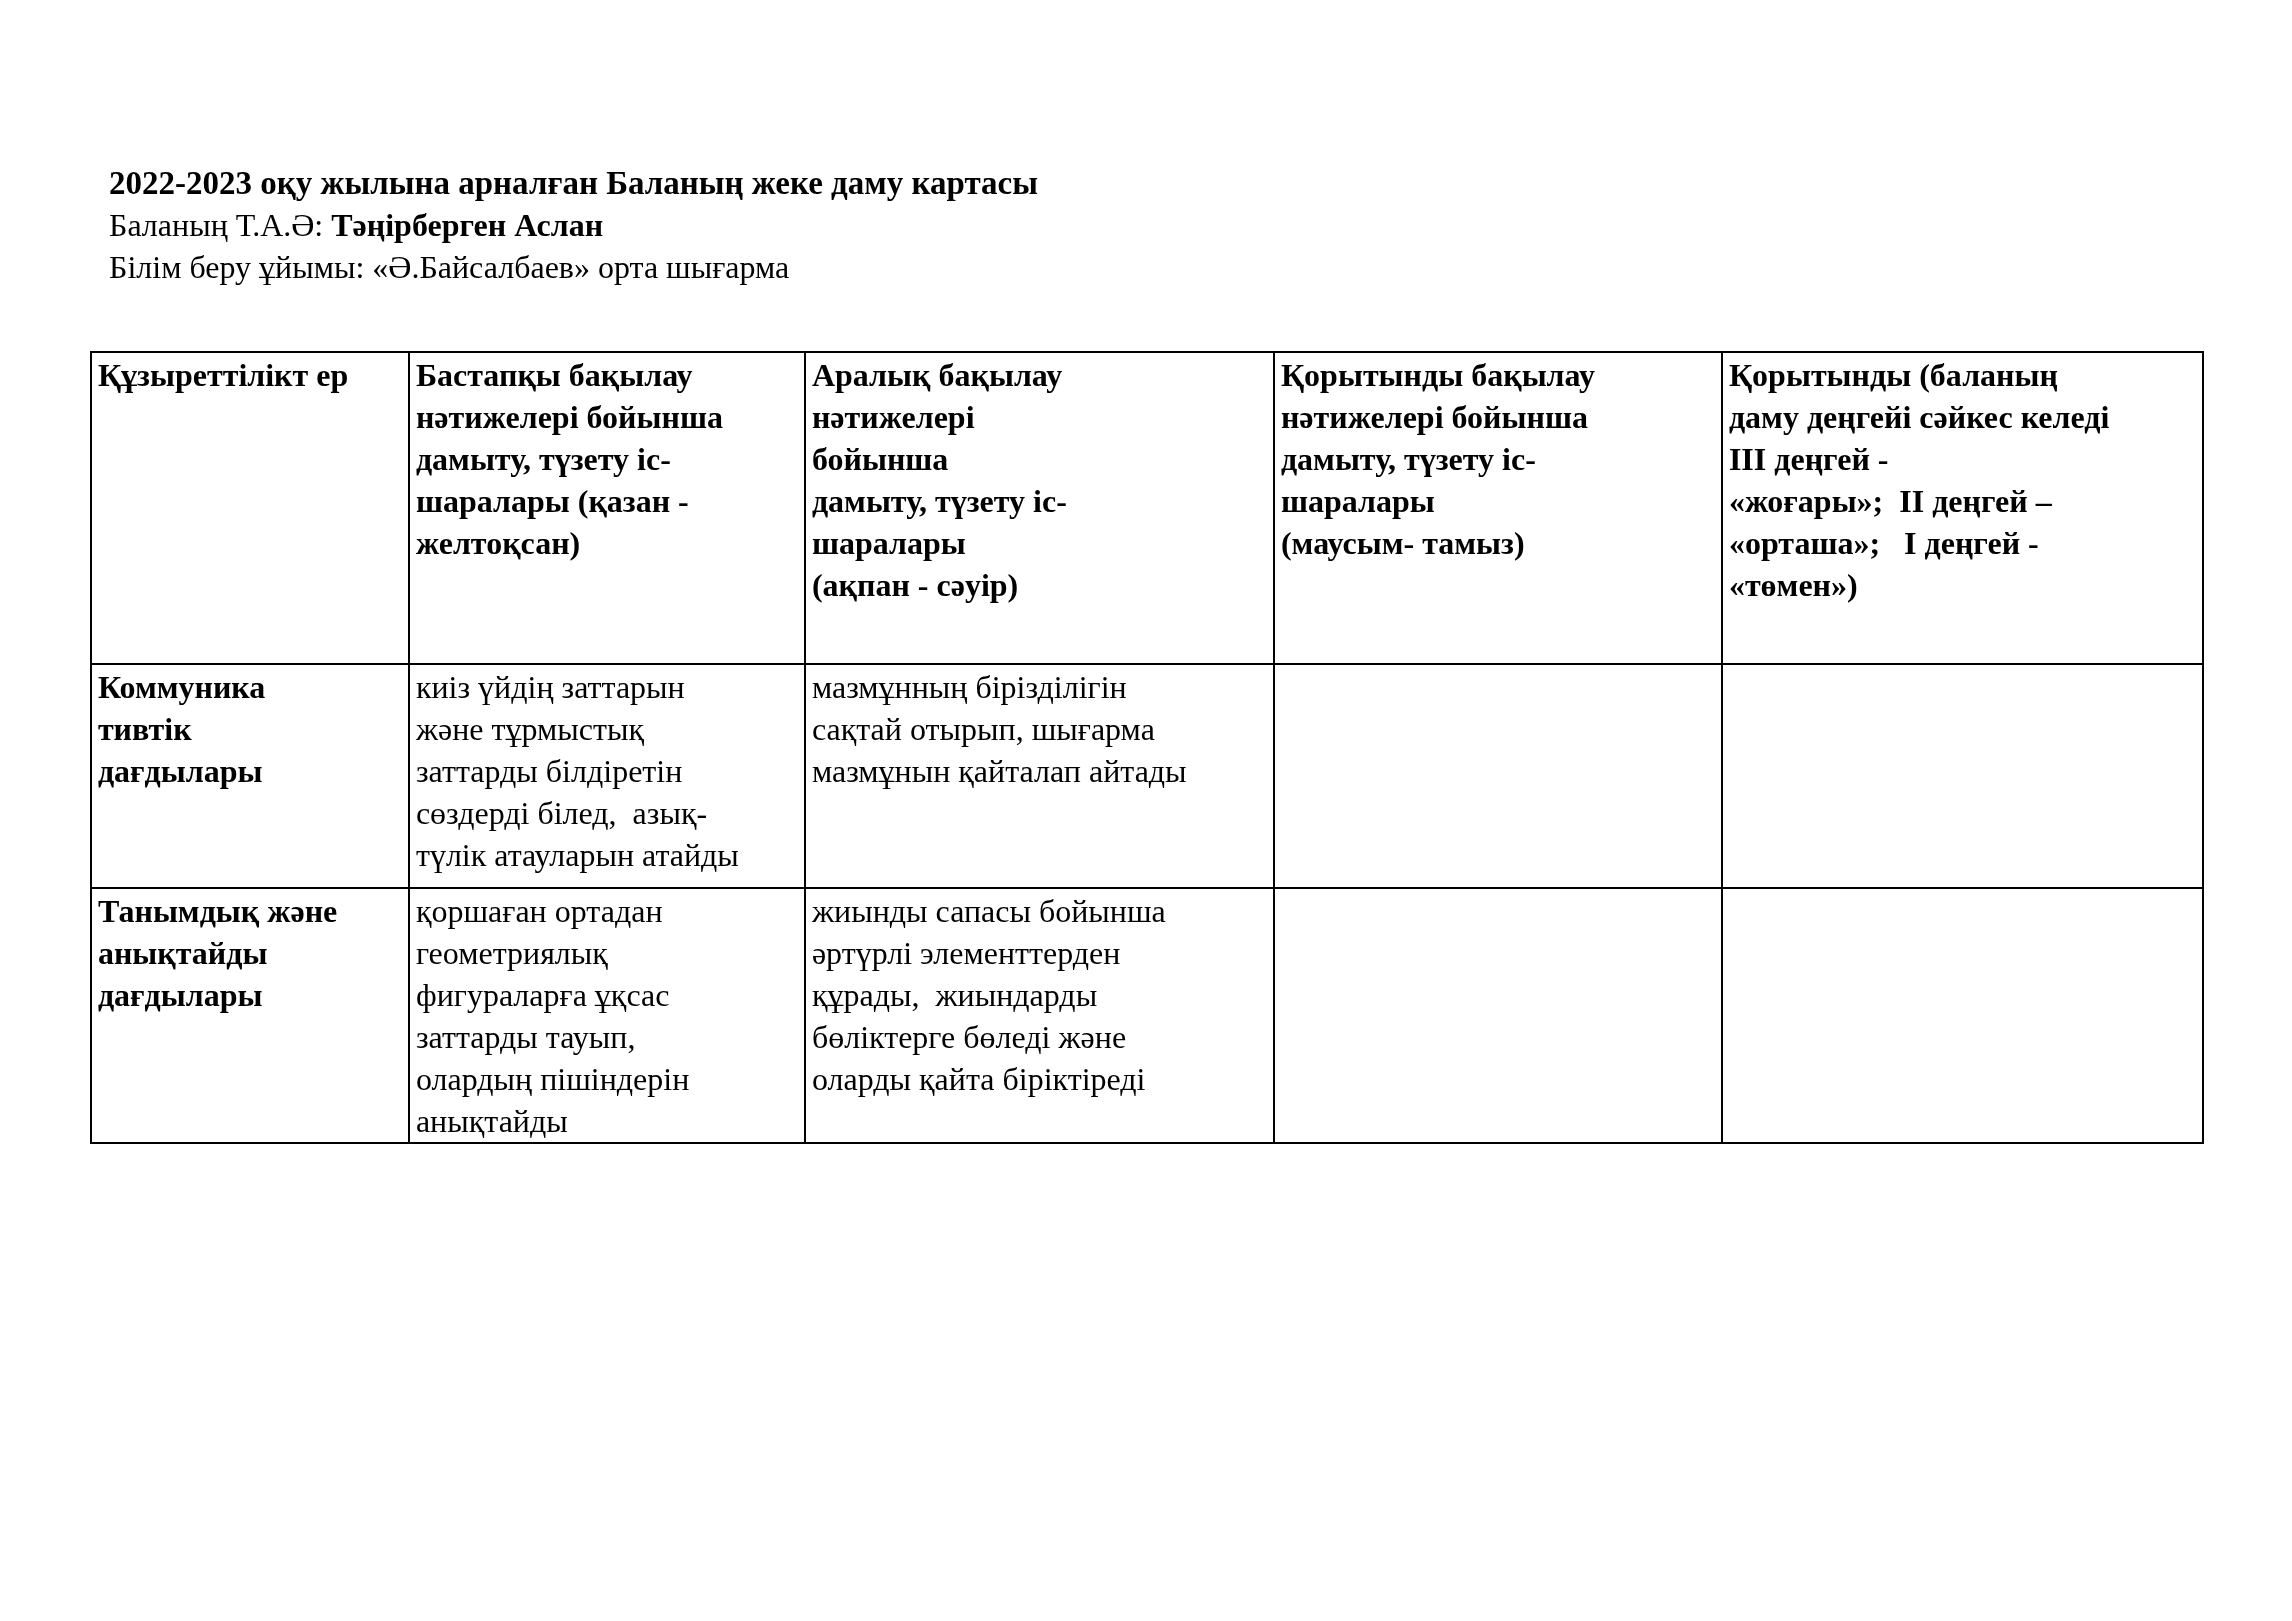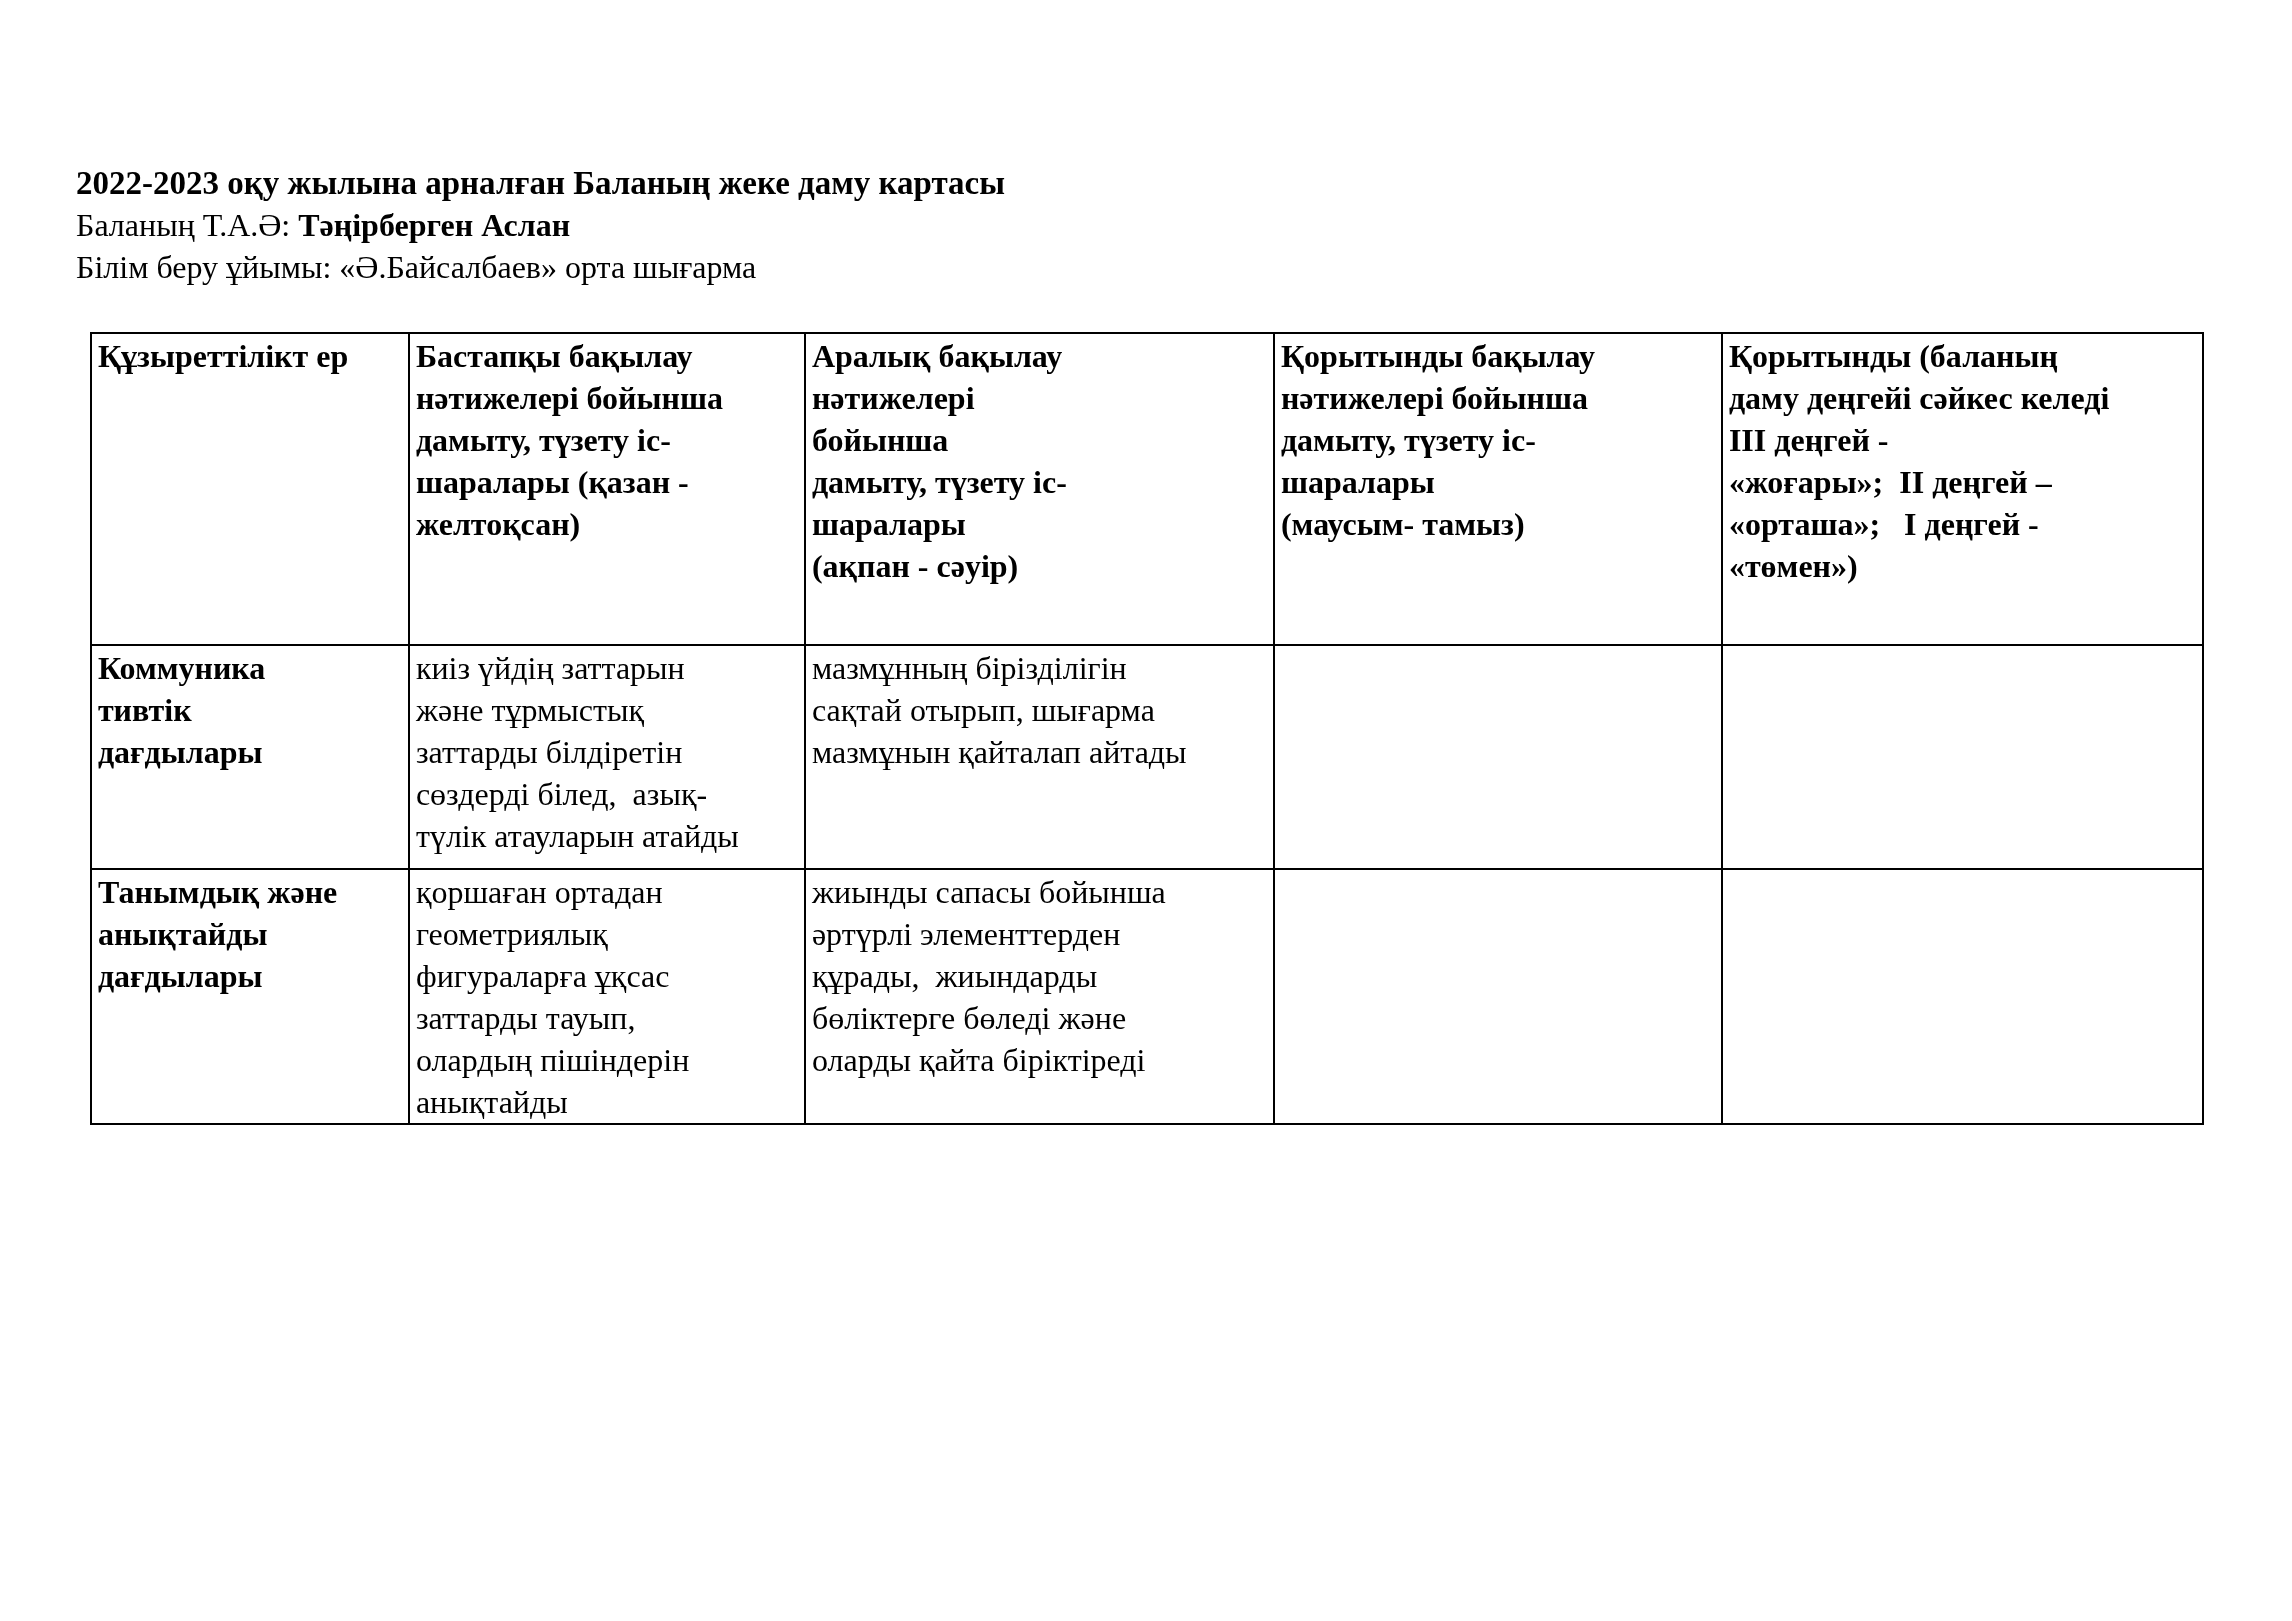--- a/index.html
+++ b/index.html
@@ -6,33 +6,33 @@
     margin: 0;
     padding: 0;
     width: 2293px;
     height: 1621px;
     background: #ffffff;
     color: #000000;
     font-family: "Liberation Serif", "DejaVu Serif", serif;
     overflow: hidden;
   }
   .doc-header {
-    padding: 162px 0 0 76px;
+    padding: 162px 0 0 109px;
     font-size: 32px;
     line-height: 42px;
   }
   .doc-title {
     font-weight: bold;
     font-size: 33px;
   }
   .bold { font-weight: bold; }
   .dev-table {
     border-collapse: collapse;
     table-layout: fixed;
-    margin: 44px 0 0 90px;
+    margin: 63px 0 0 90px;
     width: 2111px;
   }
   .dev-table td, .dev-table th {
     border: 2px solid #000000;
     vertical-align: top;
     text-align: left;
     padding: 1px 5.9px 0 5.9px;
     font-size: 32px;
     line-height: 42px;
     white-space: pre-wrap;

